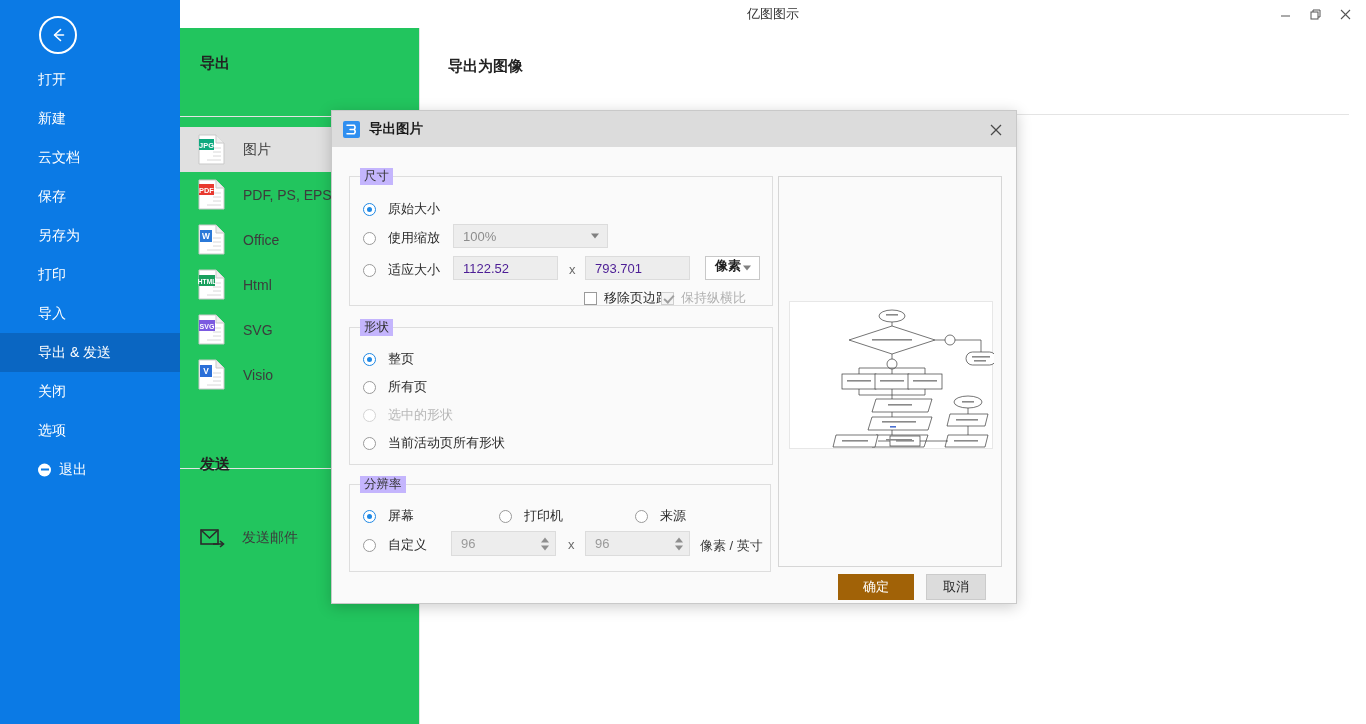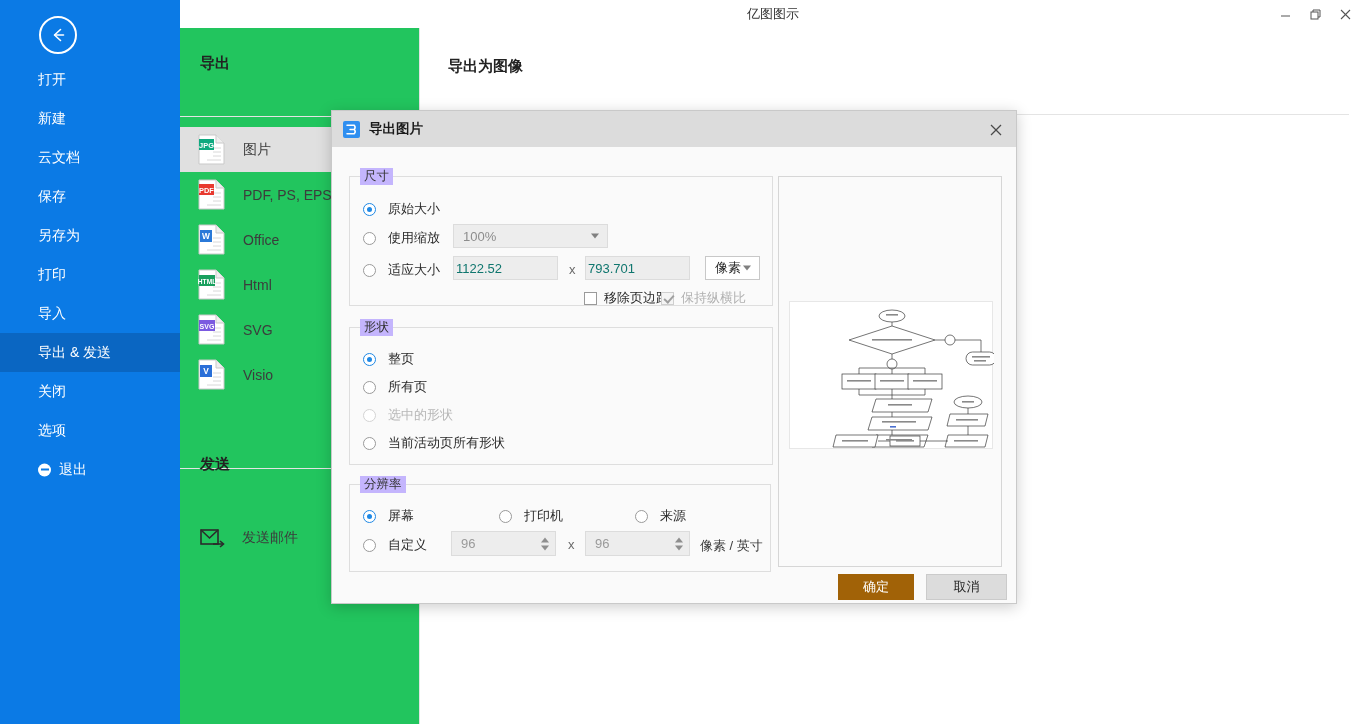--- a/index.html
+++ b/index.html
@@ -152,35 +152,35 @@
     content:""; position:absolute; left:3px; top:3px; width:5px; height:5px;
     border-radius:50%; background:#1e88e5;
   }
   .radio.disabled { border-color:#d4d4d4; }
   .radio-lbl { margin-left: 12px; font-size: 13px; color: #2b2b2b; white-space: nowrap; }
   .radio-lbl.disabled { color: #b7b7b7; }
 
   
   .txtbox {
     position: absolute; background: #ededed; border: 1px solid #dcdcdc;
-    font-size: 13px; color: #0f766e; display: flex; align-items: center; padding-left: 2px;
+    font-size: 13px; color: #4c1d95; display: flex; align-items: center; padding-left: 9px;
   }
   .selbox {
     position: absolute; background: #ededed; border: 1px solid #dcdcdc;
     font-size: 13px; color: #8d8d8d; display: flex; align-items: center; padding-left: 9px;
   }
   .selbox .caret, .unitbox .caret {
     position: absolute; right: 8px; top: 50%; transform: translateY(-50%);
     width:0;height:0;border-left:4px solid transparent;border-right:4px solid transparent;
     border-top:5px solid #808080;
   }
   .unitbox {
     position: absolute; background: #ffffff; border: 1px solid #c8c8c8;
-    font-size: 13px; color: #1f1f1f; font-weight: normal;
-    display: flex; align-items: center; padding-left: 9px;
+    font-size: 13px; color: #1f1f1f; font-weight: bold;
+    display: flex; padding-left: 9px;
   }
   .xsep { position: absolute; font-size: 13px; color: #6a6a6a; }
 
   
   .cbox-row { position: absolute; display:flex; align-items:center; }
   .cbox {
     width: 13px; height: 13px; border: 1px solid #9a9a9a; background:#fff; flex:0 0 13px;
     position: relative;
   }
   .cbox.disabled { border-color:#cfcfcf; background:#f4f4f4; }
@@ -213,21 +213,21 @@
     background: #ffffff; border: 1px solid #e7e7e7;
   }
   .preview-page svg { display:block; }
 
   
   .btn {
     position: absolute; height: 26px; display:flex; align-items:center; justify-content:center;
     font-size: 13px; border: 1px solid transparent;
   }
   .btn-ok { left: 506px; top: 427px; width: 76px; background: #a16207; color:#fff; }
-  .btn-cancel { left: 594px; top: 427px; width: 81px; background: #dcdcdc; color:#1f1f1f; border-color:#cbcbcb; }
+  .btn-cancel { left: 594px; top: 427px; width: 60px; background: #dcdcdc; color:#1f1f1f; border-color:#cbcbcb; }
 </style>
 </head>
 <body>
 
 <div id="root">
 
   <div class="sidebar">
     <div class="back-circle">
       <svg width="20" height="20" viewBox="0 0 20 20">
         <path d="M12.5 4.5 L6.5 10 L12.5 15.5" fill="none" stroke="#fff" stroke-width="1.6" stroke-linecap="round" stroke-linejoin="round"></path>

